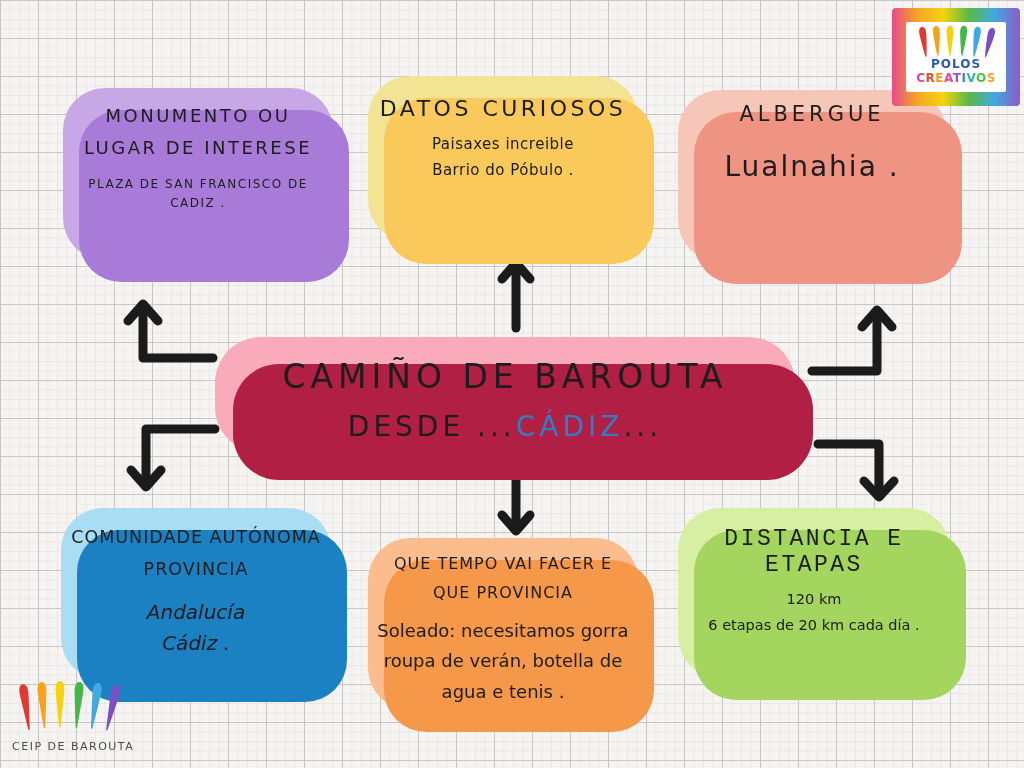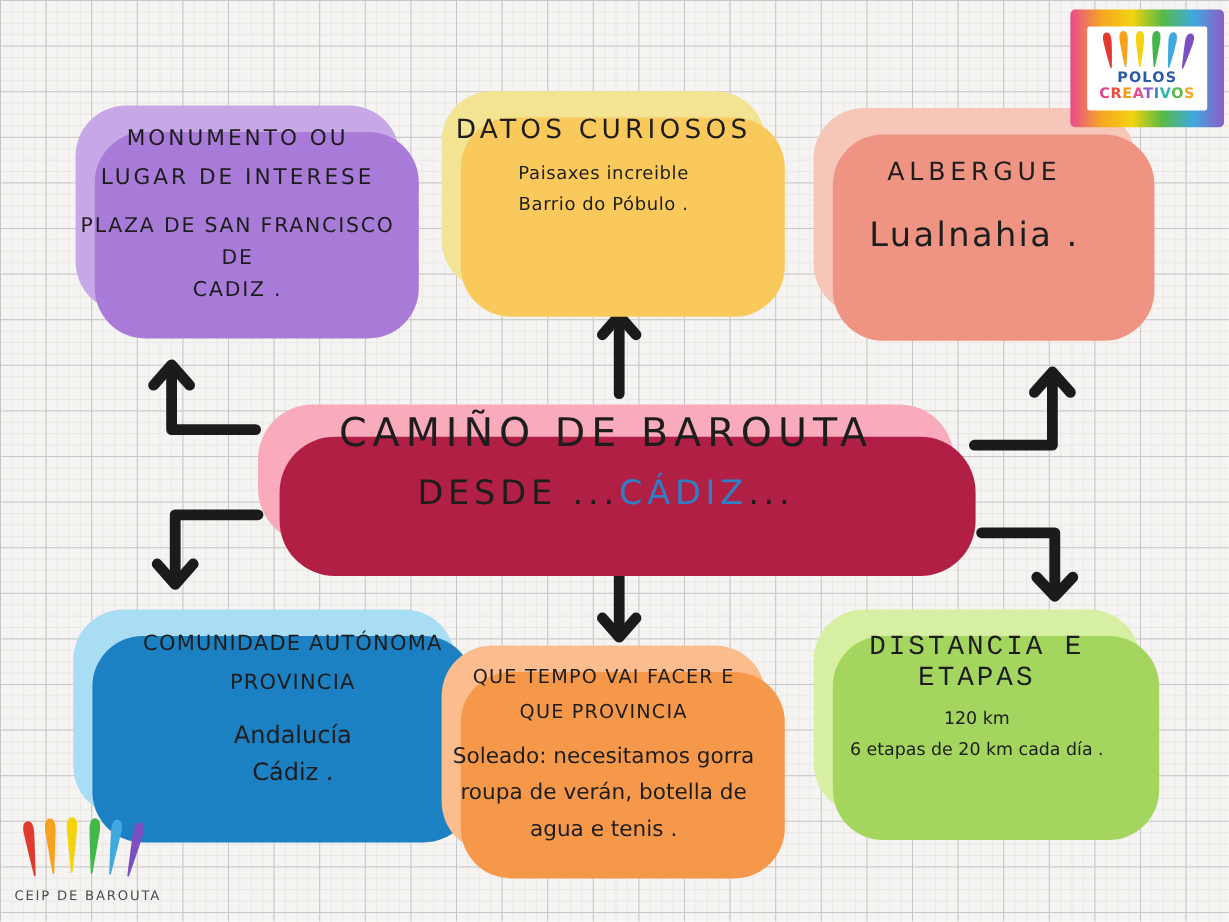--- a/index.html
+++ b/index.html
@@ -19,44 +19,44 @@
 
   .node{position:absolute;border-radius:42px;z-index:1;text-align:center;color:#1d1d1d;}
   .node::before{content:"";position:absolute;inset:0;border-radius:inherit;transform:translate(16px,22px);z-index:-1;}
 
   .n-mon{left:63px;top:88px;width:270px;height:172px;background:#c7a7e6;}
   .n-mon::before{background:#a97bd8;}
   .n-dat{left:368px;top:76px;width:270px;height:166px;background:#f2e492;}
   .n-dat::before{background:#f9c95c;}
   .n-alb{left:678px;top:90px;width:268px;height:172px;background:#f6c6b8;}
   .n-alb::before{background:#ef9483;}
-  .n-com{left:61px;top:508px;width:270px;height:172px;background:#a9ddf4;padding-left:48px;}
+  .n-com{left:61px;top:508px;width:270px;height:172px;background:#a9ddf4;}
   .n-com::before{background:#1c81c2;}
   .n-tem{left:368px;top:538px;width:270px;height:172px;background:#fcbd8e;}
   .n-tem::before{background:#f69849;}
   .n-dis{left:678px;top:508px;width:272px;height:170px;background:#d7efa2;}
   .n-dis::before{background:#a3d55f;}
 
   .n-center{left:215px;top:337px;width:580px;height:116px;background:#f9abbb;border-radius:46px;}
   .n-center::before{background:#b11f45;transform:translate(18px,27px);}
-  .c-line1{font-size:33px;letter-spacing:5px;margin-top:4px;}
+  .c-line1{font-size:33px;letter-spacing:5px;margin-top:20px;}
   .c-line2{font-size:28px;letter-spacing:4px;margin-top:14px;}
   .c-line2 .hl{color:#2e7fc6;}
 
   .head-mon{font-size:18px;line-height:1.75;letter-spacing:2.5px;margin-top:12px;}
-  .body-mon{font-size:17px;line-height:1.6;letter-spacing:1.5px;margin-top:12px;}
+  .body-mon{font-size:12px;line-height:1.6;letter-spacing:1.5px;margin-top:12px;}
 
   .head-dat{font-size:22px;letter-spacing:3.5px;margin-top:20px;}
   .body-dat{font-size:15px;line-height:1.75;letter-spacing:.5px;margin-top:10px;}
 
-  .head-alb{font-size:21px;letter-spacing:4px;margin-top:41px;}
+  .head-alb{font-size:21px;letter-spacing:4px;margin-top:12px;}
   .body-alb{font-size:28px;letter-spacing:2px;margin-top:24px;}
 
   .head-com{font-size:17.5px;line-height:1.8;letter-spacing:1px;margin-top:14px;}
-  .body-com{font-size:20px;line-height:1.55;margin-top:12px;}
+  .body-com{font-size:20px;line-height:1.55;margin-top:12px;font-style:italic;}
 
   .head-tem{font-size:16px;line-height:1.8;letter-spacing:1px;margin-top:12px;}
   .body-tem{font-size:18px;line-height:1.7;margin-top:8px;}
 
   .head-dis{font-size:23px;letter-spacing:2.5px;margin-top:18px;font-family:Liberation Mono, monospace;}
   .body-dis{font-size:14.5px;line-height:1.8;margin-top:8px;}
 
   .logo-polos-border{position:absolute;right:4px;top:8px;padding:14px;border-radius:4px;z-index:2;
     background:linear-gradient(90deg,#e84a8f,#f5a623,#f4d30e,#58b947,#3fa9e0,#8e5bc7);}
   .logo-polos{width:100px;height:70px;background:#ffffff;border-radius:2px;

